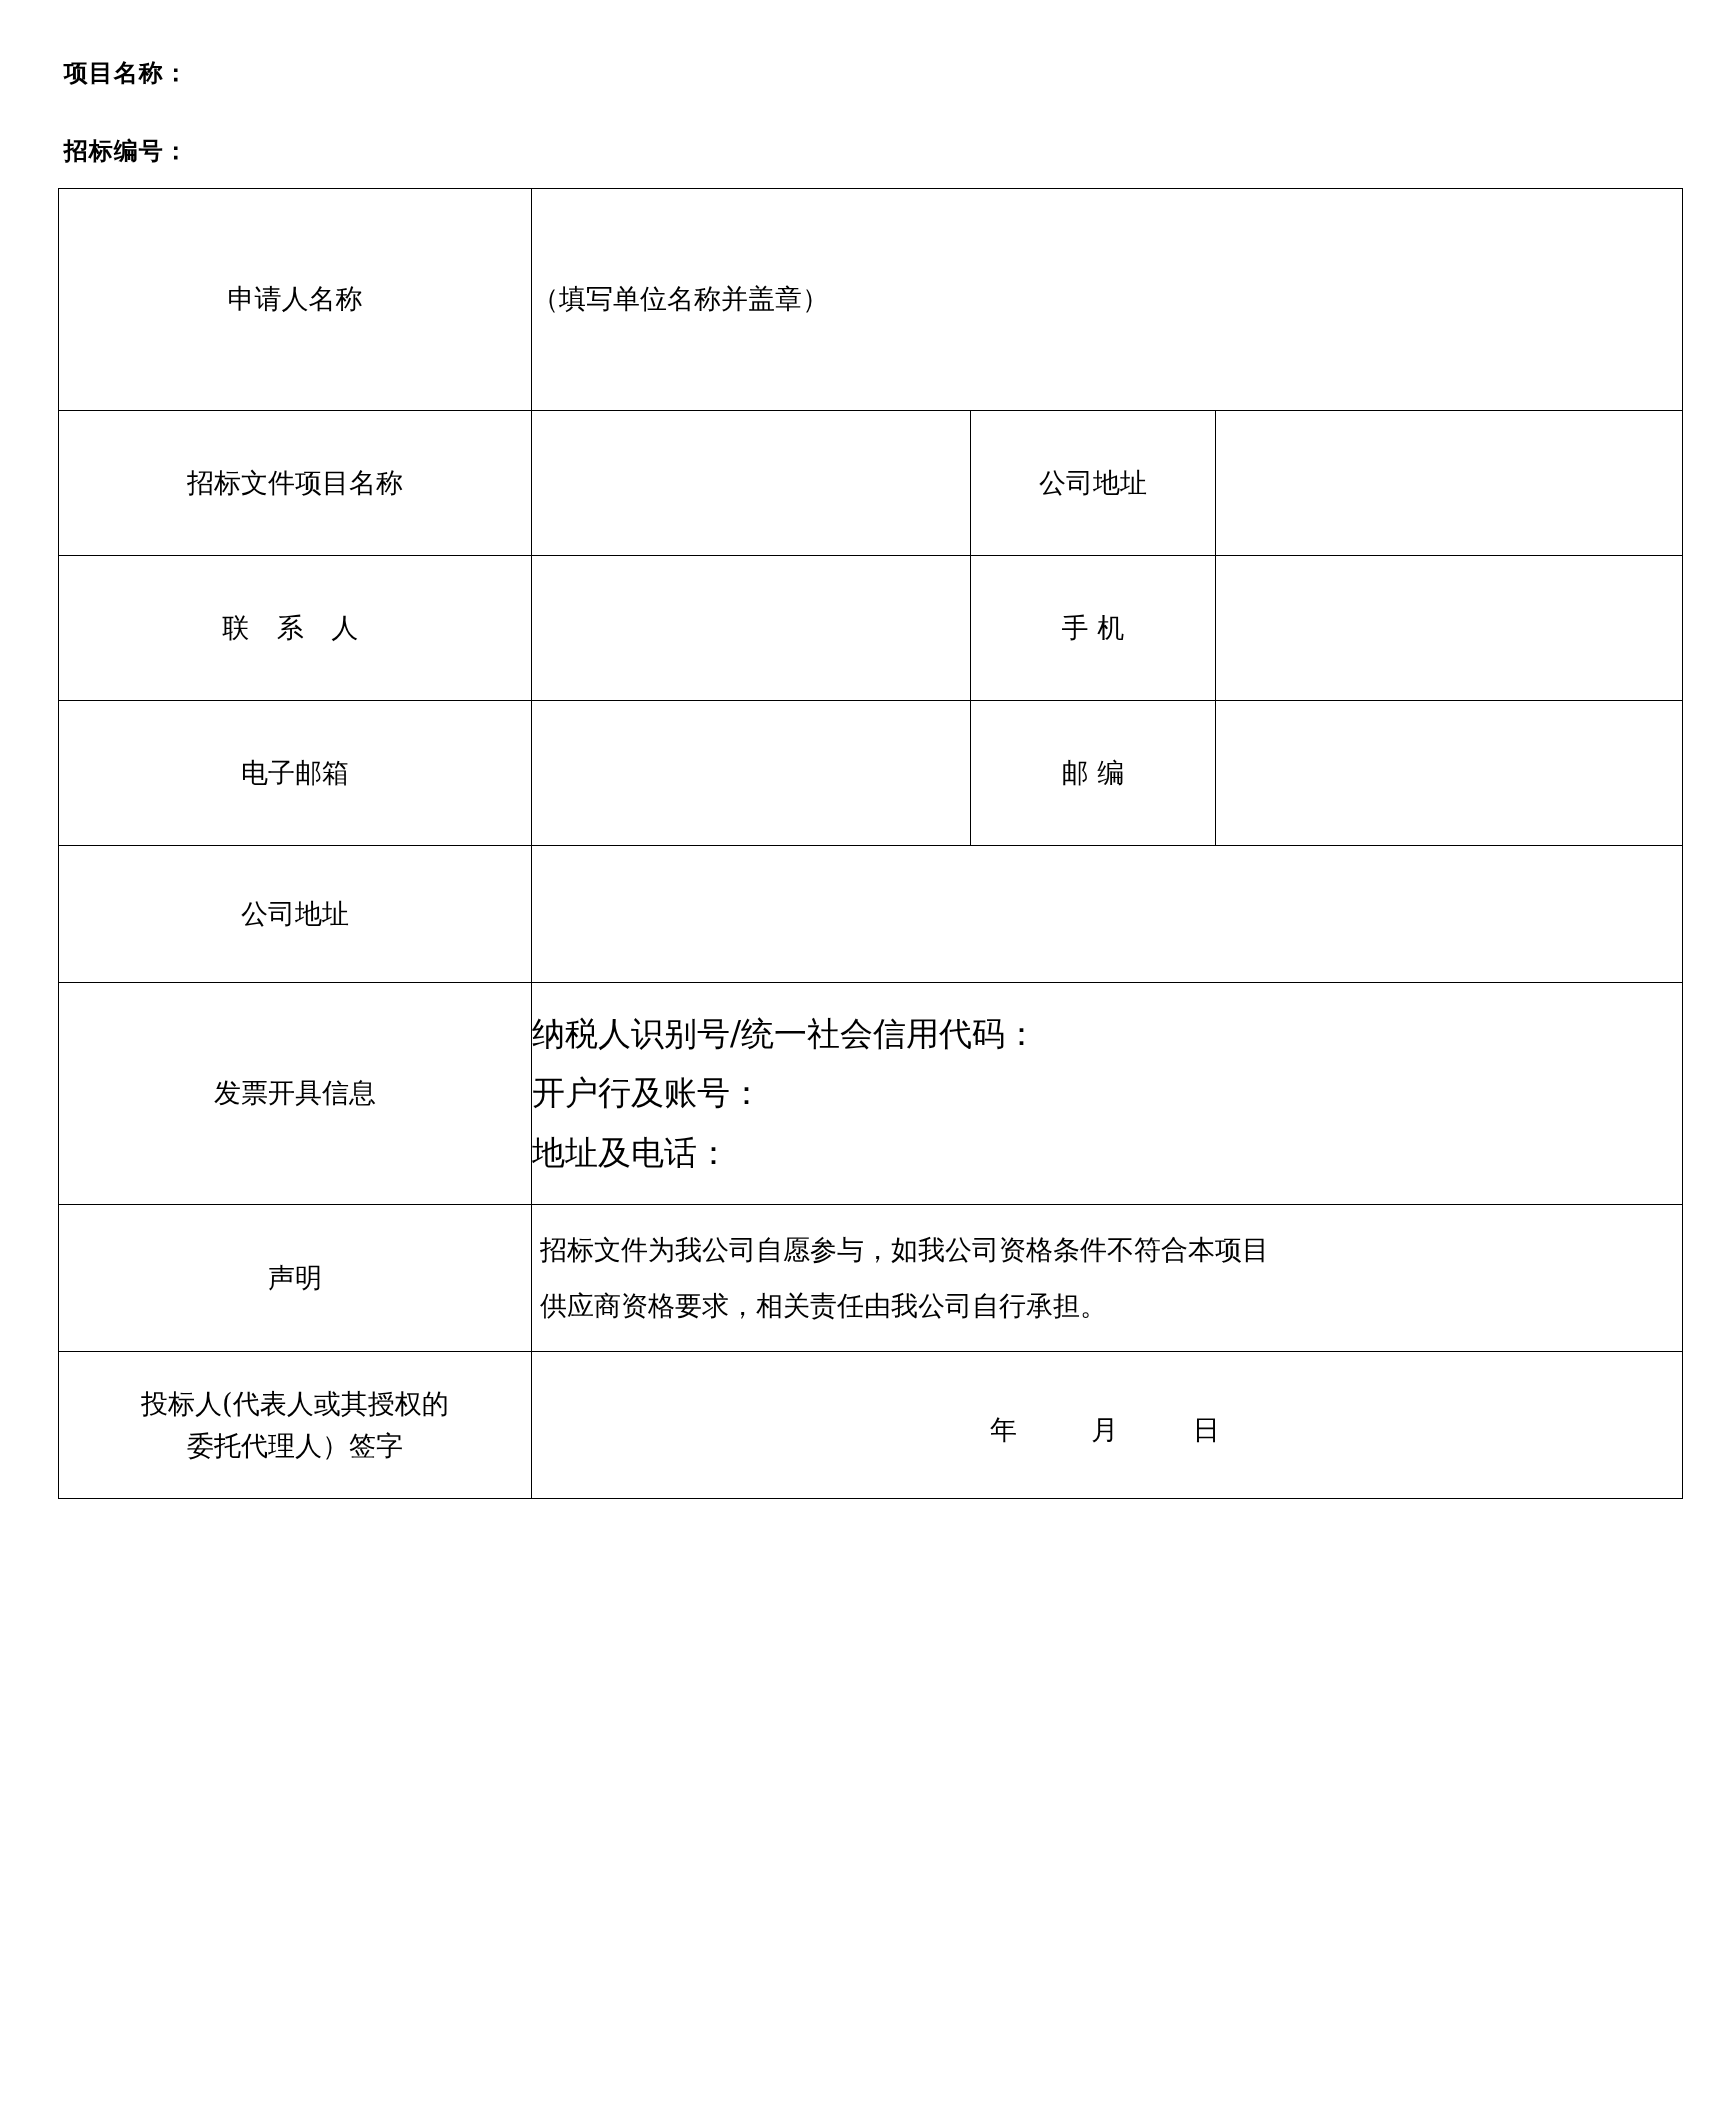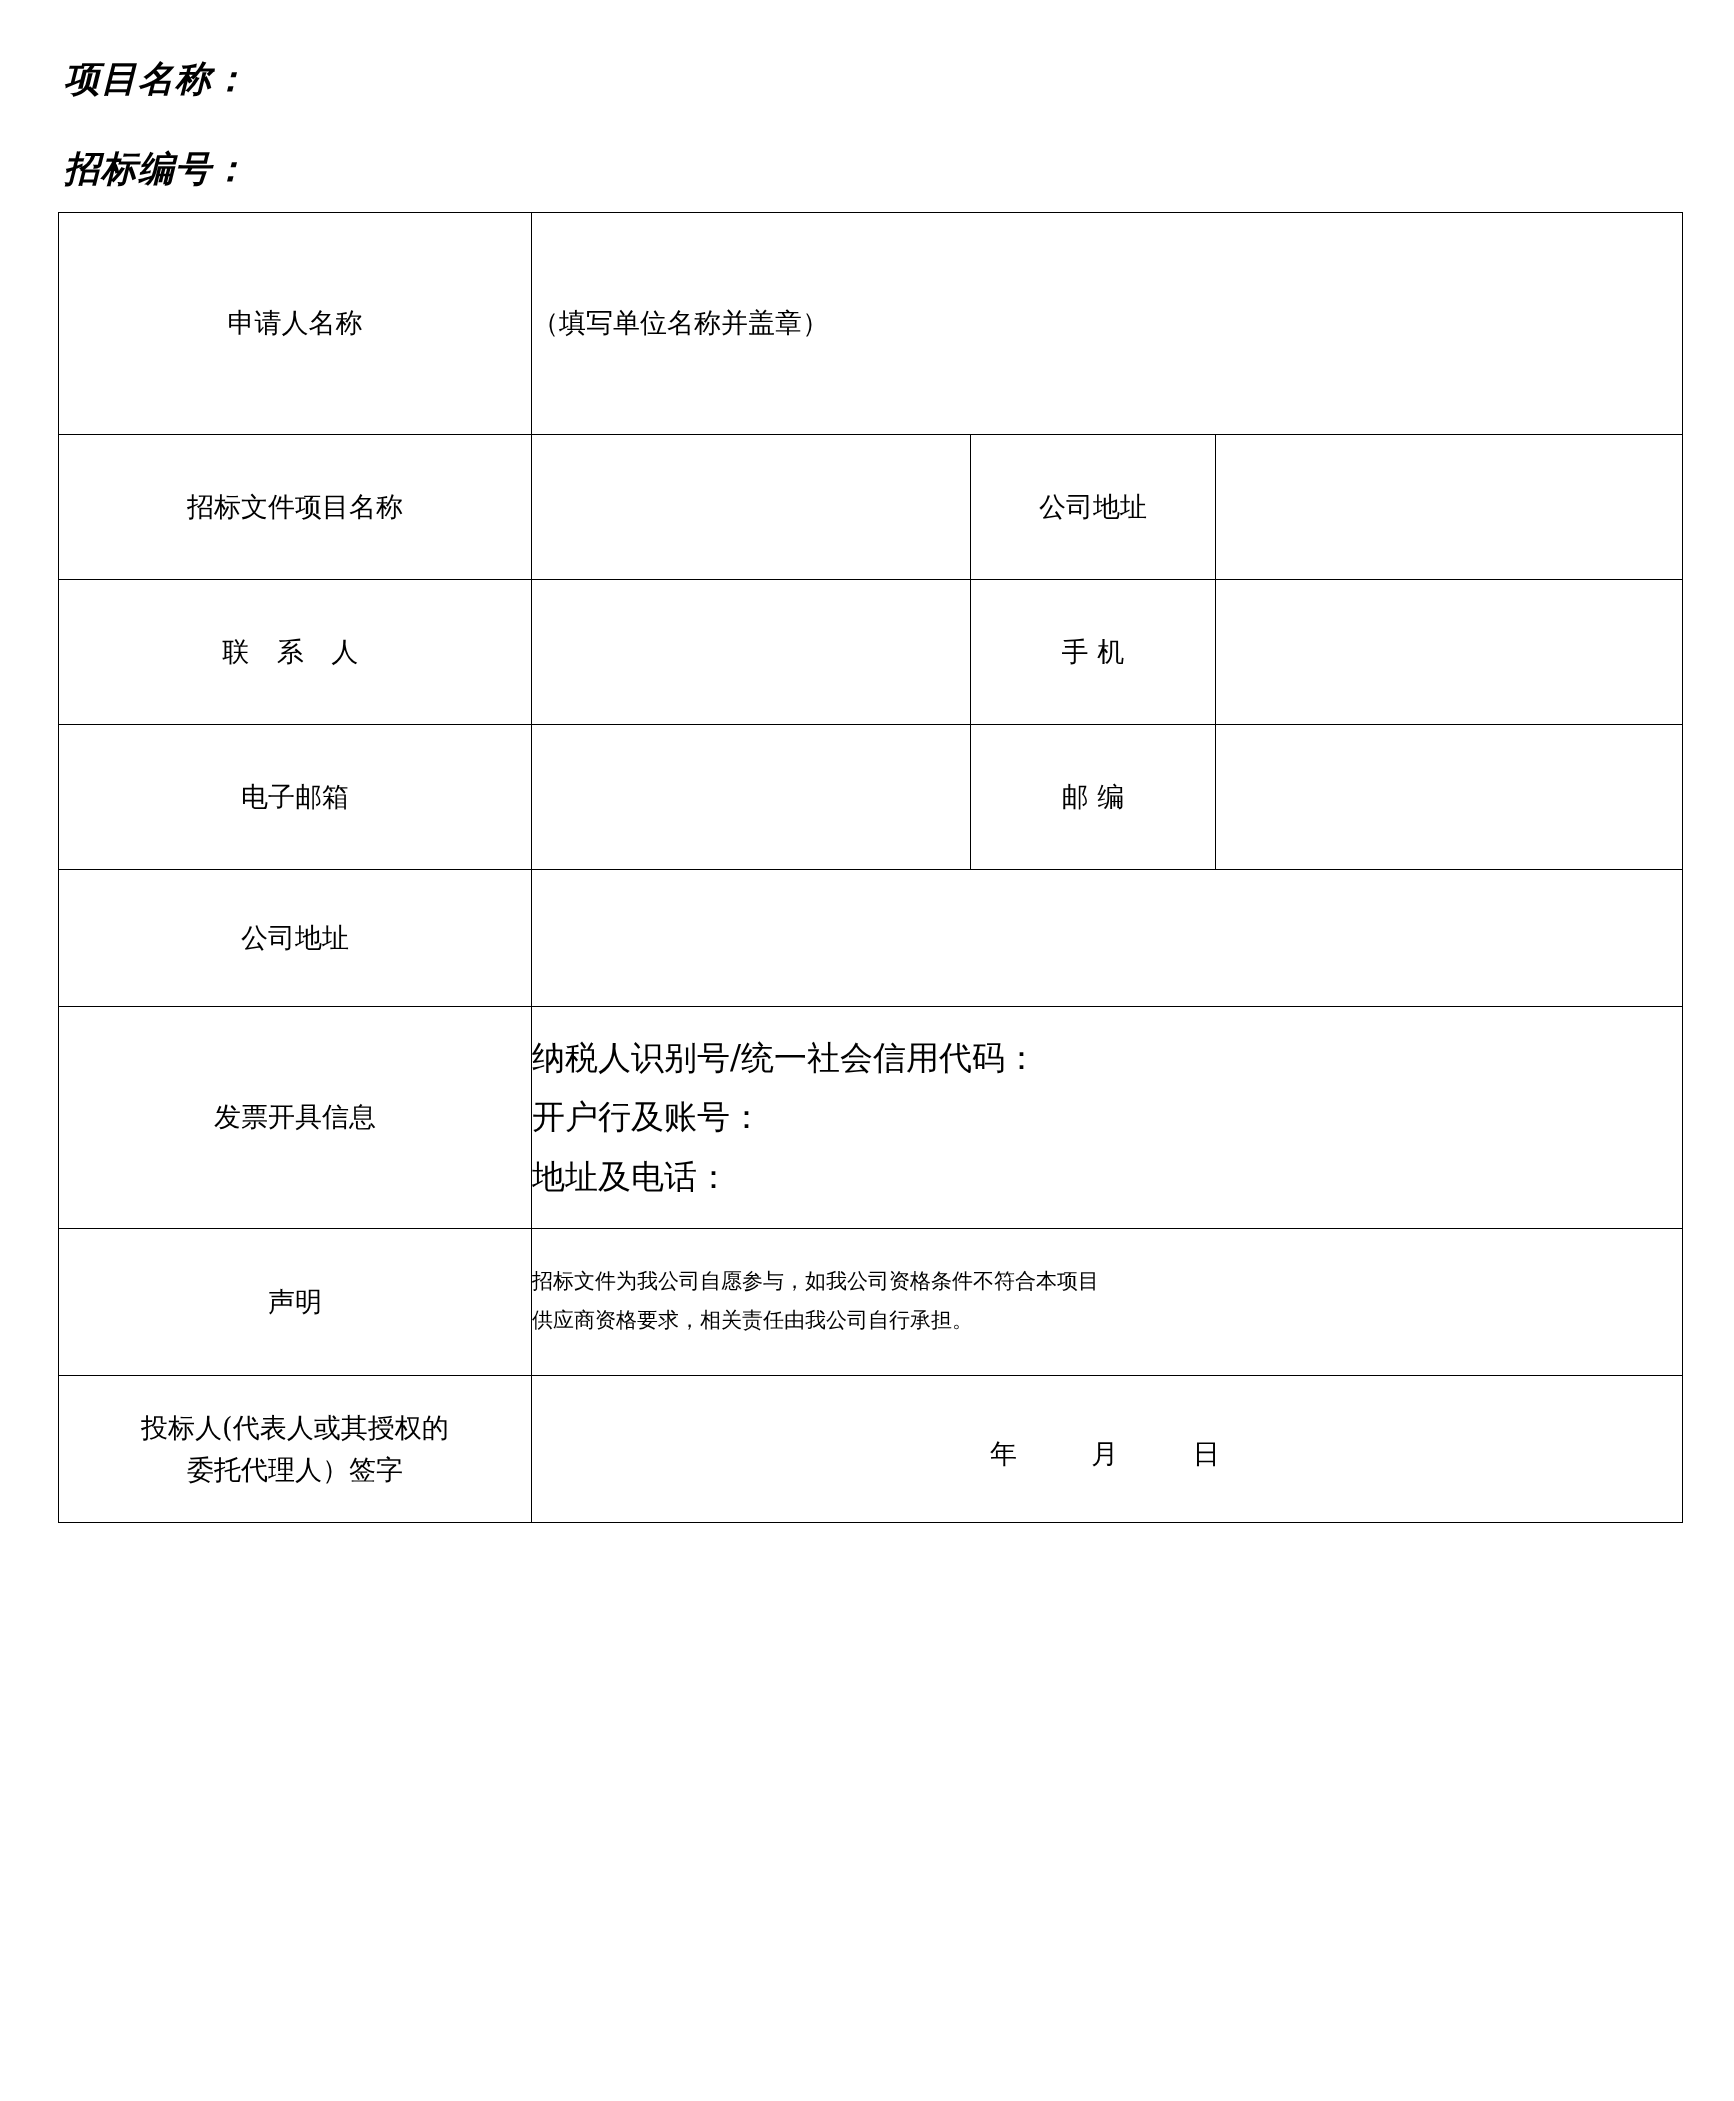--- a/index.html
+++ b/index.html
@@ -16,25 +16,24 @@
   }
   .page {
     box-sizing: border-box;
     padding: 47px 58px 0 56px;
     width: 1734px;
     height: 2102px;
   }
   .hdr-line {
     font-family: "DejaVu Sans", "Liberation Sans", sans-serif;
     font-weight: bold;
-    font-size: 36px;
+    font-size: 24px;
     letter-spacing: 1px;
     margin: 0 0 0 7.8px;
     line-height: 1.0;
-    font-style: italic;
   }
   .hdr-1 { padding-top: 13.6px; }
   .hdr-2 { padding-top: 54px; padding-bottom: 25px; }
 
   table.form {
     border-collapse: collapse;
     table-layout: fixed;
     width: 1622px;
     margin-left: 1.9px;
   }
@@ -60,23 +59,23 @@
   .spaced2 { letter-spacing: 0.35em; padding-left: 0.35em; }
   .spaced3 { letter-spacing: 0.5em; padding-left: 0.5em; }
   .blank { }
   .inv-line {
     margin: 0;
     padding: 5.8px 0 5.8px 0;
     font-size: 33px;
     line-height: 1.45;
   }
   .decl-line {
-    margin: 0;
+    margin: 8px;
     padding: 2.9px 0 2.9px 0;
-    font-size: 21px;
+    font-size: 27px;
     line-height: 1.6;
   }
   .sig-label {
     text-align: center;
     font-size: 27px;
     line-height: 1.7;
     padding: 5.8px 3.9px;
   }
   .date-row {
     text-align: center;

